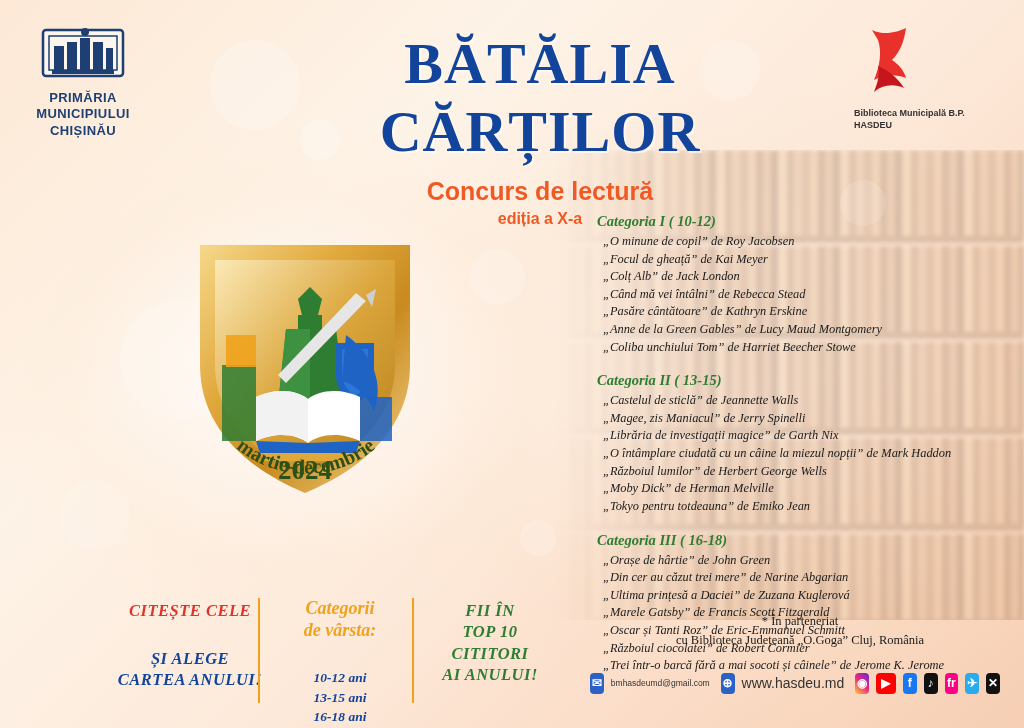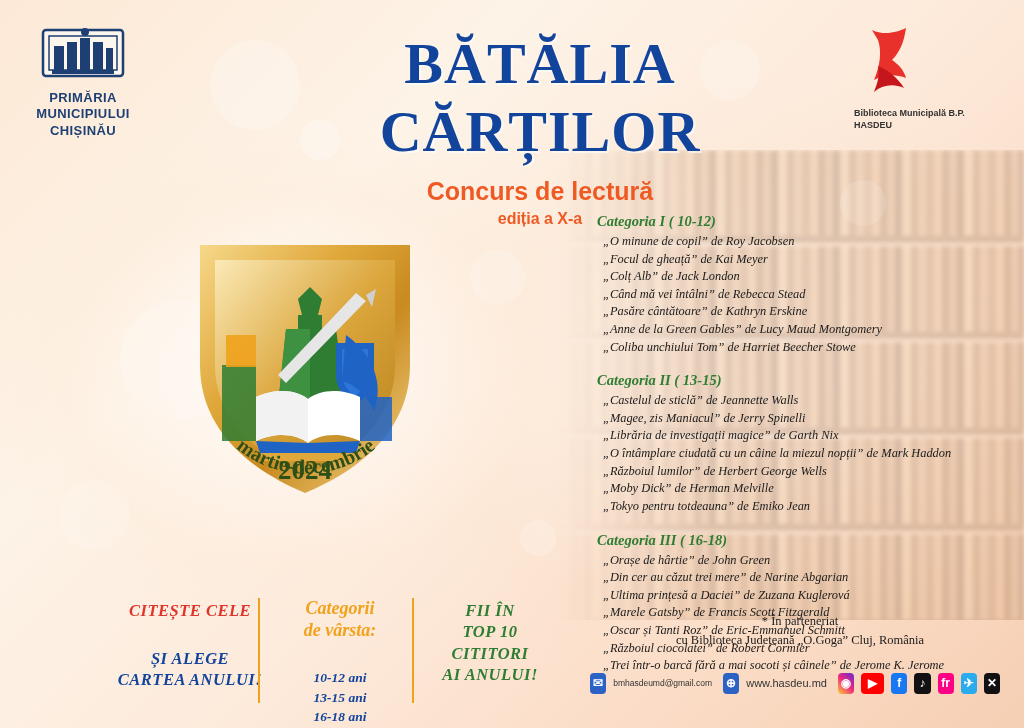--- a/index.html
+++ b/index.html
@@ -113,21 +113,21 @@
   .social{
     position:absolute;left:590px;top:666px;width:410px;height:34px;
     display:flex;align-items:center;gap:7px;
   }
   .soc{
     width:21px;height:21px;border-radius:4px;display:flex;align-items:center;justify-content:center;
     color:#fff;font-size:12px;font-weight:bold;font-family:"Liberation Sans",sans-serif;
   }
   .soc.wide{width:30px;border-radius:4px;}
   .mail-text{font-size:8.5px;color:#333;margin-right:4px;}
-  .site-text{font-size:11px;color:#333;margin-right:4px;}
+  .site-text{font-size:14px;color:#333;margin-right:4px;}
 </style>
 </head>
 <body>
 
 <div class="poster">
 
   <div class="shelves blur-bg">
     <div class="shelf-row" style="top:0"></div>
     <div class="shelf-row" style="top:96px"></div>
     <div class="shelf-row" style="top:192px"></div>

